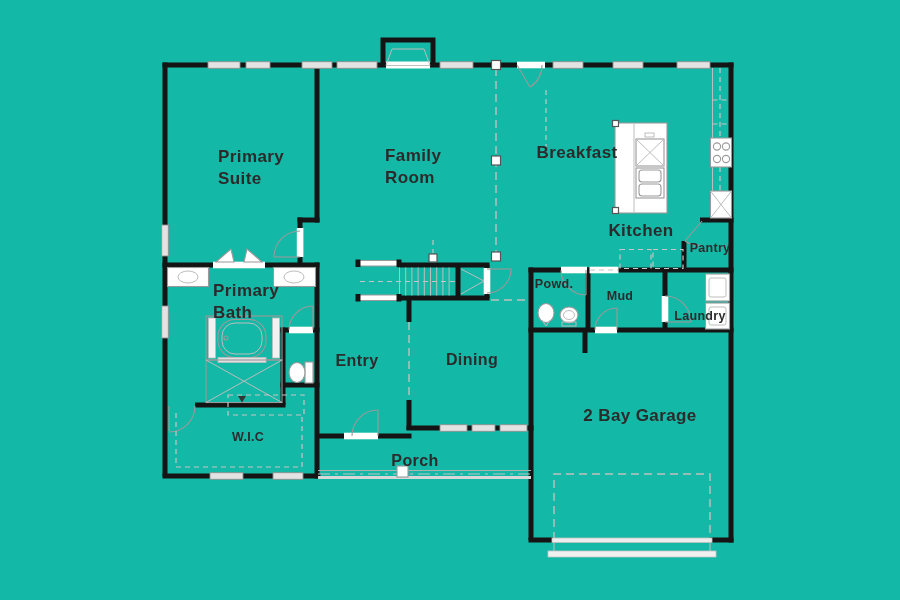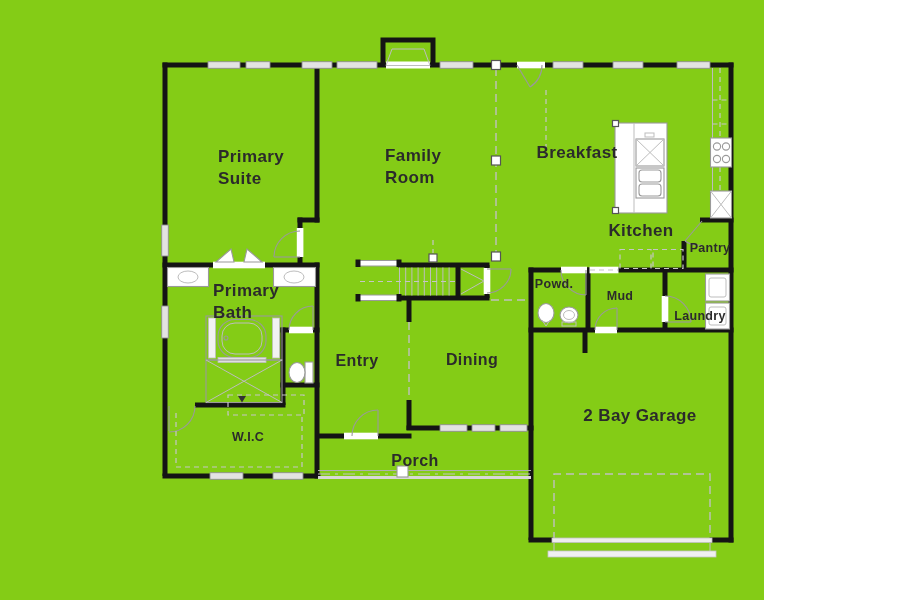--- a/index.html
+++ b/index.html
@@ -1,16 +1,16 @@
 <!DOCTYPE html>
 <html><head>
 <meta charset="utf-8">
 <style>
   html,body{margin:0;padding:0;background:#ffffff;}
-  .page{position:relative;width:764px;height:600px;background:#84cc16;overflow:hidden;
+  .page{position:relative;width:900px;height:600px;background:#14b8a6;overflow:hidden;
         font-family:"Liberation Sans",sans-serif;}
   svg{position:absolute;left:0;top:0;}
   .wall{stroke:#141414;stroke-width:5;fill:none;stroke-linecap:butt;}
   .fix{stroke:#9a9a9a;stroke-width:1.1;fill:none;}
   .fixw{stroke:#9a9a9a;stroke-width:1.1;fill:#ffffff;}
   .fixl{stroke:#bdbdbd;stroke-width:1;fill:none;}
   .dash{stroke:#c0c0c0;stroke-width:1.4;fill:none;stroke-dasharray:8 5;}
   .dash2{stroke:#c6c6c6;stroke-width:1.2;fill:none;stroke-dasharray:5 4;}
   .opening{fill:#ffffff;stroke:none;}
   .win{fill:#e3e3e3;stroke:#8f8f8f;stroke-width:0.9;}

